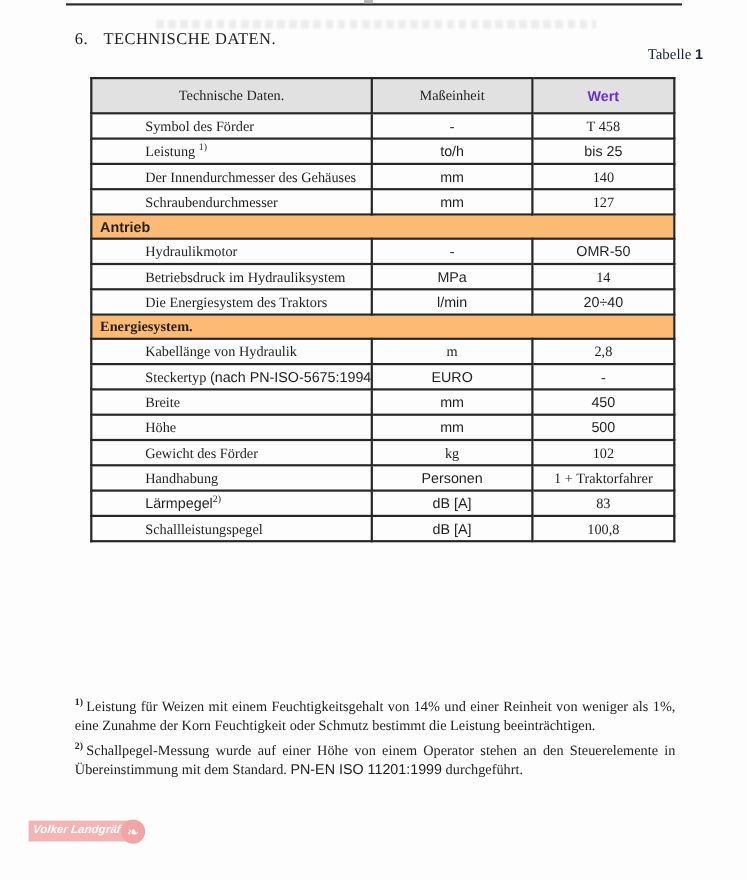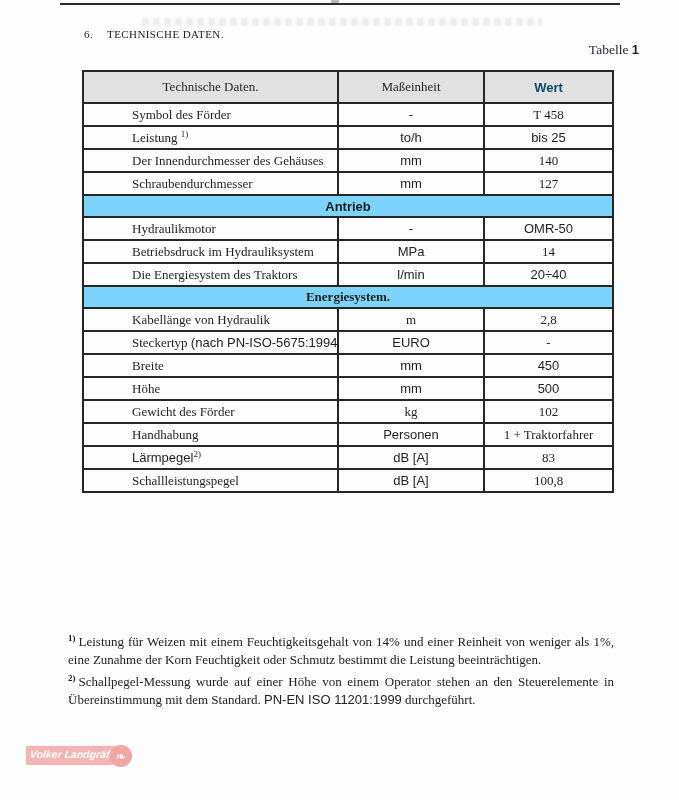--- a/index.html
+++ b/index.html
@@ -9,38 +9,38 @@
     font-family:"Liberation Serif", serif;
   }
   .sans{font-family:"Liberation Sans", sans-serif;}
 
   
   .top-rule{position:absolute;left:60px;top:3px;width:560px;height:2px;background:#2b2b2b;}
   .top-mark{position:absolute;left:331px;top:0;width:8px;height:3px;background:#b9b9b9;}
   .scan-bleed{position:absolute;left:142px;top:18px;width:400px;height:8px;opacity:.10;filter:blur(1.2px);
     background:repeating-linear-gradient(90deg,#5a6a5a 0 7px,transparent 7px 11px);}
 
-  .heading{position:absolute;left:84px;top:28px;font-size:11px;letter-spacing:.4px;color:#222;}
+  .heading{position:absolute;left:68px;top:28px;font-size:15px;letter-spacing:.4px;color:#222;}
   .heading .num{margin-right:14px;}
   .table-caption{position:absolute;top:42px;left:0;width:595px;text-align:right;font-size:13.5px;color:#1b2433;margin-left:44px;}
   .table-caption b{font-family:"Liberation Sans", sans-serif;font-size:13px;}
 
   .spec-table{
     position:absolute;left:82px;top:70px;width:530px;
     border-collapse:collapse;table-layout:fixed;
     font-size:13px;color:#1f1f1f;
   }
   .spec-table col.c1{width:255px;} .spec-table col.c2{width:146px;} .spec-table col.c3{width:129px;}
   .spec-table td,.spec-table th{border:2px solid #262626;padding:0 7px;overflow:hidden;white-space:nowrap;}
   .spec-table thead th{height:30px;background:#e1e1e1;font-weight:normal;text-align:center;}
-  .spec-table thead th.wert{font-family:"Liberation Sans", sans-serif;font-weight:bold;color:#0c4a6e;}
+  .spec-table thead th.wert{font-family:"Liberation Sans", sans-serif;font-weight:bold;color:#6d28d9;}
   .spec-table td{height:21px;}
   .spec-table td.lab{text-align:left;padding-left:48px;}
   .spec-table td.mid,.spec-table td.val{text-align:center;}
-  .spec-table tr.section td{background:#7dd3fc;font-weight:600;text-align:center;height:20px;margin-left:15px;}
+  .spec-table tr.section td{background:#fdba74;font-weight:600;text-align:left;height:20px;margin-left:15px;}
   sup.fn{font-size:9px;vertical-align:super;line-height:0;}
 
   .footnotes{position:absolute;left:68px;top:629px;width:546px;font-size:13px;line-height:18px;
     text-align:justify;color:#222;}
   .footnotes p{margin:4px 0 1px 0;}
   .footnotes sup.fn{font-weight:600;margin-right:3px;}
 
   
   .watermark{position:absolute;left:26px;top:745px;width:106px;height:22px;opacity:.8;}
   .wm-band{position:absolute;left:0;top:1px;width:96px;height:19px;background:#f2a3a3;}

